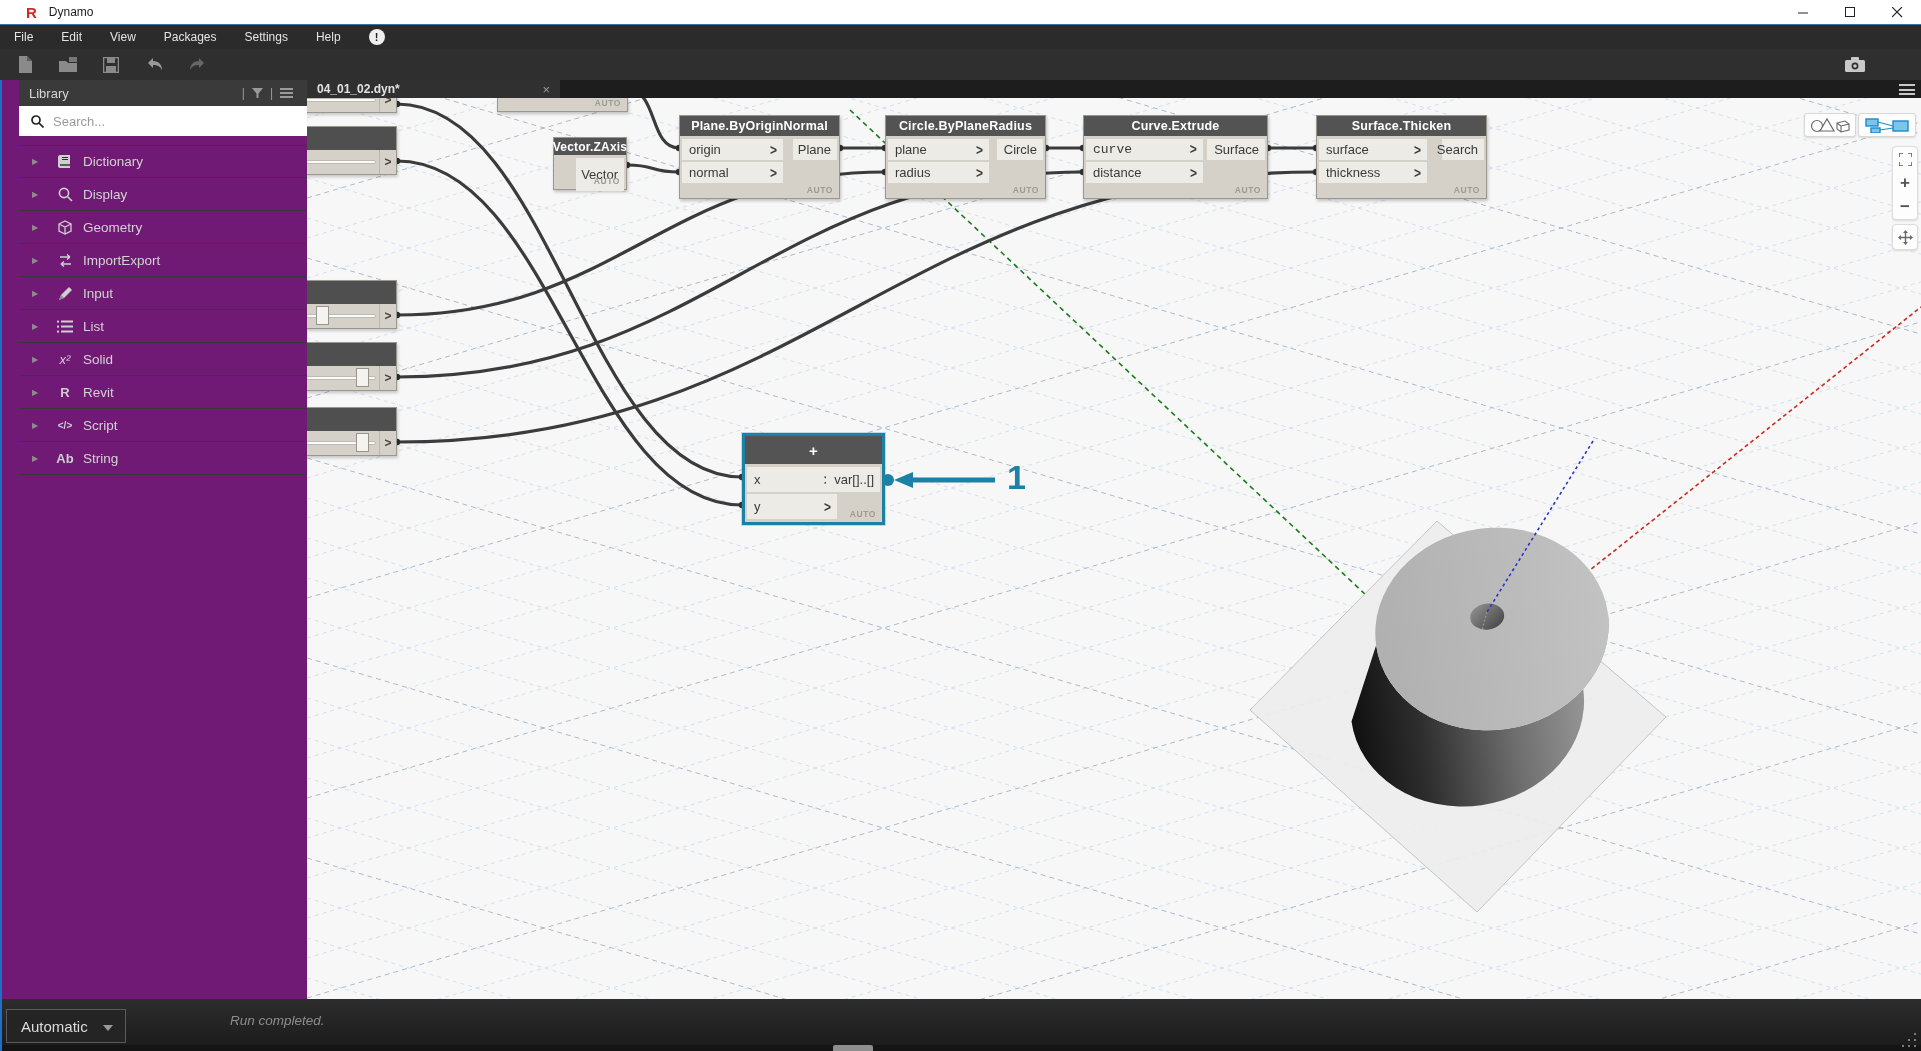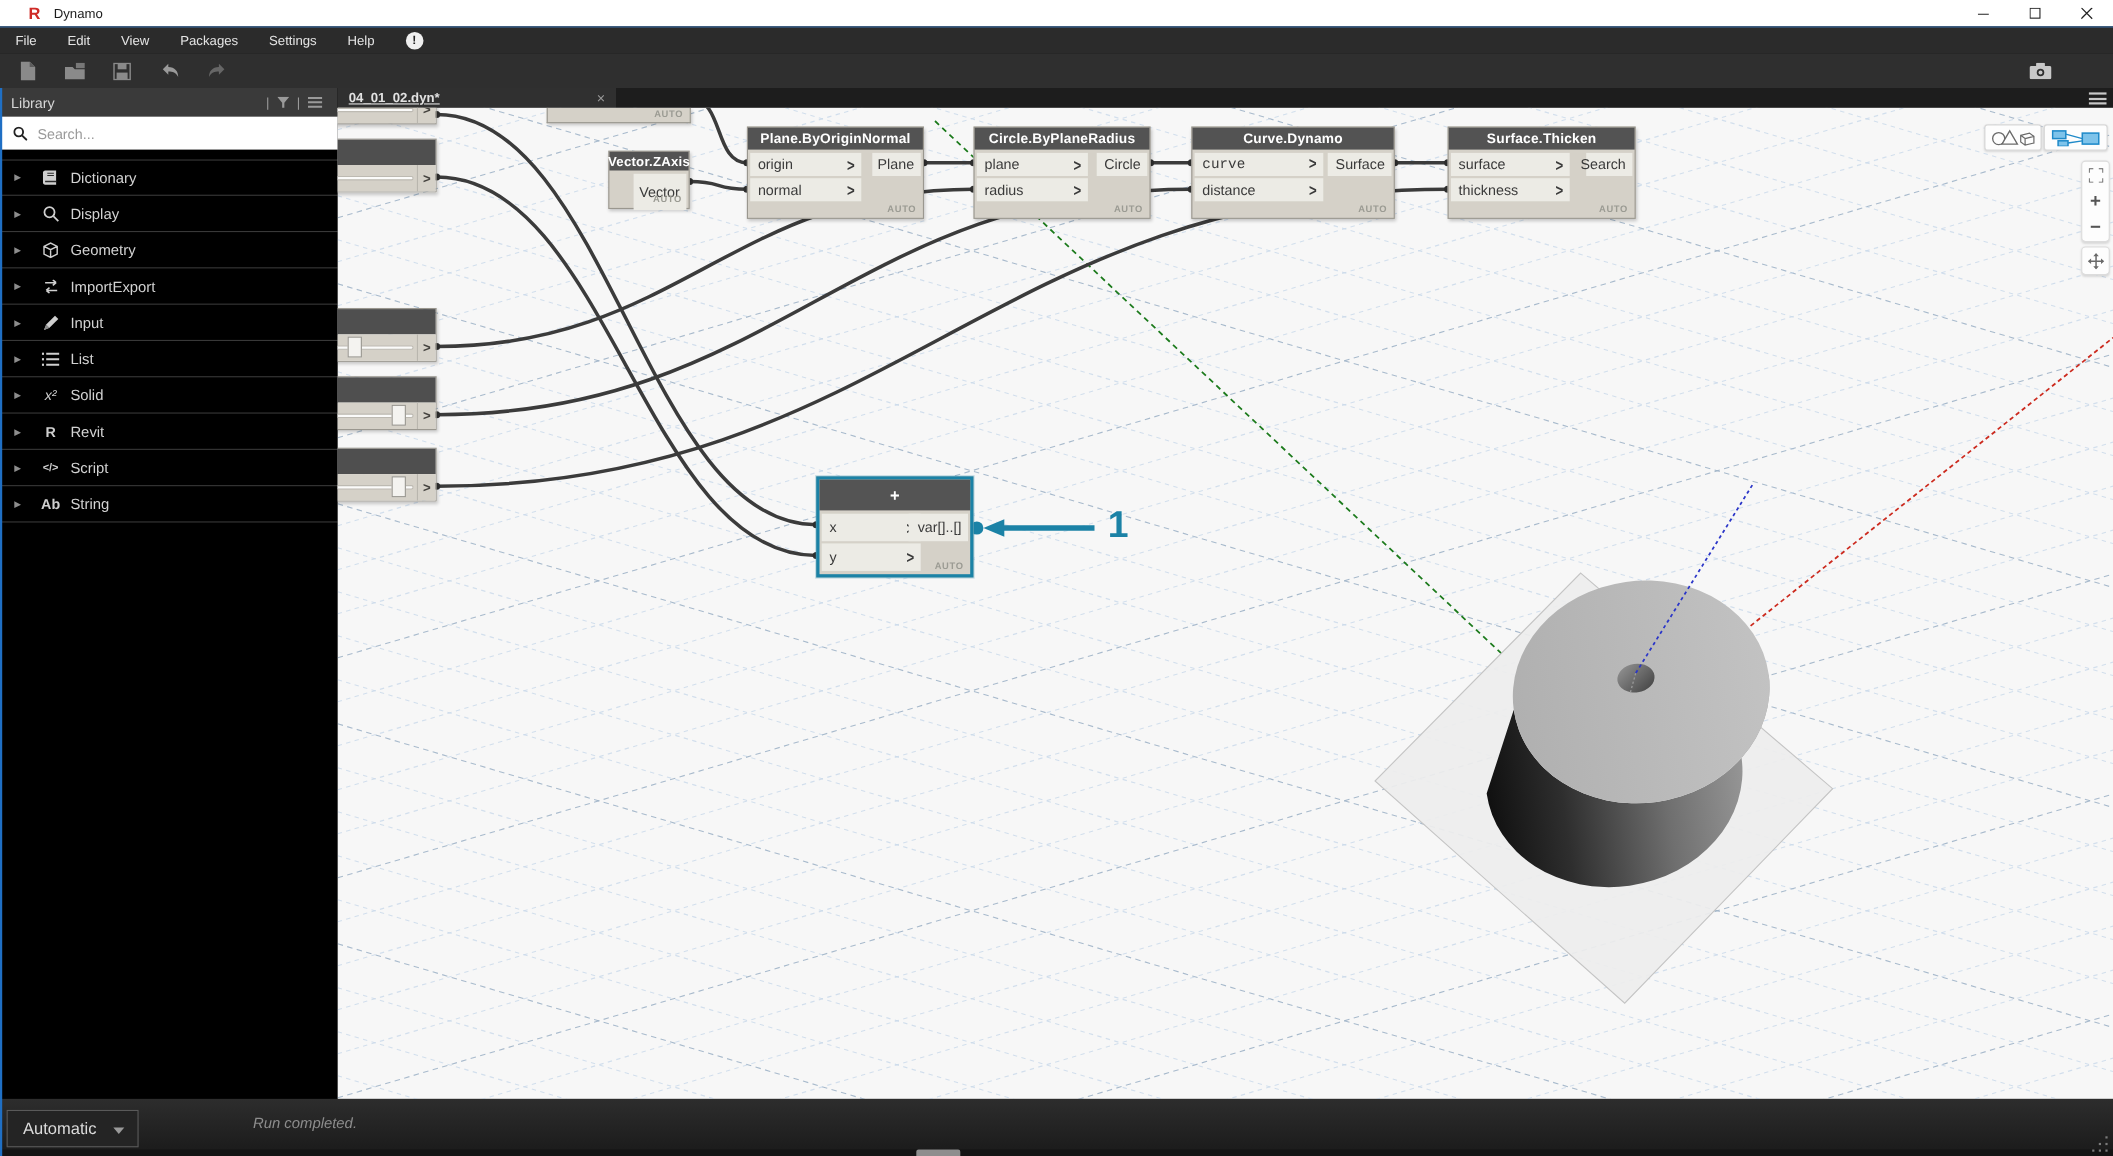--- a/index.html
+++ b/index.html
@@ -28,21 +28,21 @@
   .toolbar { position:absolute; left:0; top:49px; width:100%; height:31px; background:#2f2f2f; display:flex; align-items:center; }
   .tool-icon { width:26px; height:22px; margin-left:17px; display:flex; align-items:center; justify-content:center; }
   .tool-icon.first { margin-left:12px; }
   .tool-icon svg { display:block; }
   .camera-btn { position:absolute; right:52px; top:4px; width:28px; height:22px; display:flex; align-items:center; justify-content:center; }
 
   
   .main { position:absolute; left:0; top:80px; width:100%; height:919px; display:flex; }
 
   
-  .library { width:307px; height:100%; background:#000000; position:relative; flex:none; }
+  .library { width:307px; height:100%; background:#701a75; position:relative; flex:none;padding-left:19px; }
   .lib-header { height:26px; background:#3a3a3a; display:flex; align-items:center; color:#d6d6d6; font-size:13px; }
   .lib-header .lib-title { margin-left:10px; }
   .lib-header-icons { position:absolute; right:14px; top:0; height:26px; display:flex; align-items:center; gap:7px; color:#9a9a9a; }
   .lib-header-icons .bar { font-size:12px; }
   .search-row { height:30px; background:#ffffff; display:flex; align-items:center; }
   .search-row svg { margin-left:12px; }
   .search-input { border:none; outline:none; font-size:13px; color:#555; margin-left:9px; width:230px;
     font-family:"Liberation Sans",sans-serif; background:transparent; }
   .search-input::placeholder { color:#9a9a9a; }
   .lib-items { margin-top:9px; }
@@ -51,21 +51,21 @@
   .lib-arrow { position:absolute; left:13px; font-size:8px; color:#8d8d8d; }
   .lib-icon { position:absolute; left:36px; width:20px; height:18px; display:flex; align-items:center; justify-content:center;
     color:#cfcfcf; font-size:13px; font-weight:bold; }
   .lib-label { position:absolute; left:64px; color:#d2d2d2; font-size:13.5px; }
 
   
   .workspace { flex:1; position:relative; height:100%; }
   .tabbar { position:absolute; left:0; top:0; width:100%; height:18px; background:#1d1d1d; }
   .tab-active { position:absolute; left:0; top:0; width:253px; height:18px; background:#303030;
     display:flex; align-items:center; }
-  .tab-label { margin-left:10px; color:#e2e2e2; font-size:12px; font-weight:bold;text-decoration:underline; }
+  .tab-label { margin-left:10px; color:#e2e2e2; font-size:12px; font-weight:bold; }
   .tab-close { position:absolute; right:10px; color:#9a9a9a; font-size:13px; line-height:1; }
   .tab-menu { position:absolute; right:6px; top:4px; width:16px; height:11px; display:flex; flex-direction:column; justify-content:space-between; }
   .tab-menu i { display:block; height:2px; background:#c7c7c7; }
 
   
   .canvas { position:absolute; left:0; top:18px; width:1614px; height:901px; background:#f7f7f7; overflow:hidden; }
   #bgsvg { position:absolute; left:0; top:0; }
 
   
   .node { position:absolute; background:#d5d1c8; border:1px solid #9a978f; box-shadow:1px 2px 3px rgba(0,0,0,.22);
@@ -498,21 +498,21 @@
                   <span class="in-name">radius</span>
                   <span class="in-chevron">&gt;</span>
                 </div>
                 <div class="out-box" style="top: 3px; right: 2px; width: 46px; height: 21px;">
                   <span class="out-name">Circle</span>
                 </div>
               </div>
               <span class="auto-tag">AUTO</span>
             </div>
             <div class="node" style="left: 776px; top: 17px; width: 185px; height: 84px;">
-              <div class="node-header">Curve.Dynamo</div>
+              <div class="node-header">Curve.Extrude</div>
               <div class="node-body">
                 <div class="in-row" style="top: 3px; width: 117px; height: 21px; font-family: Liberation Mono, monospace;">
                   <span class="in-name">curve</span>
                   <span class="in-chevron">&gt;</span>
                 </div>
                 <div class="in-row" style="top: 26px; width: 117px; height: 21px;">
                   <span class="in-name">distance</span>
                   <span class="in-chevron">&gt;</span>
                 </div>
                 <div class="out-box" style="top: 3px; right: 2px; width: 58px; height: 21px;">

